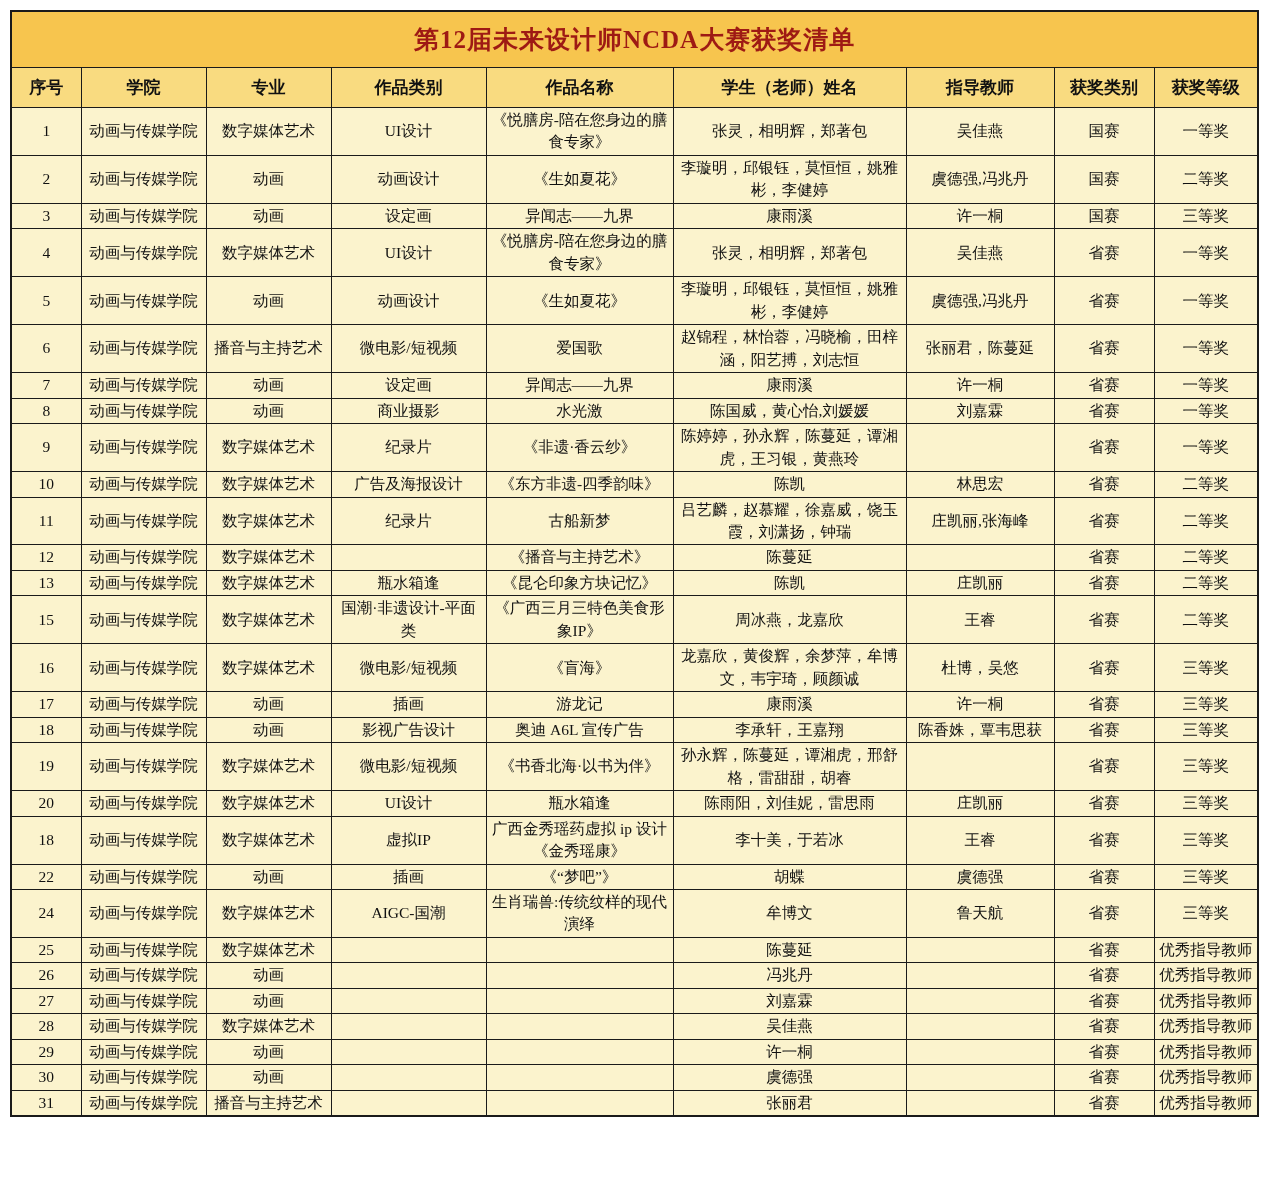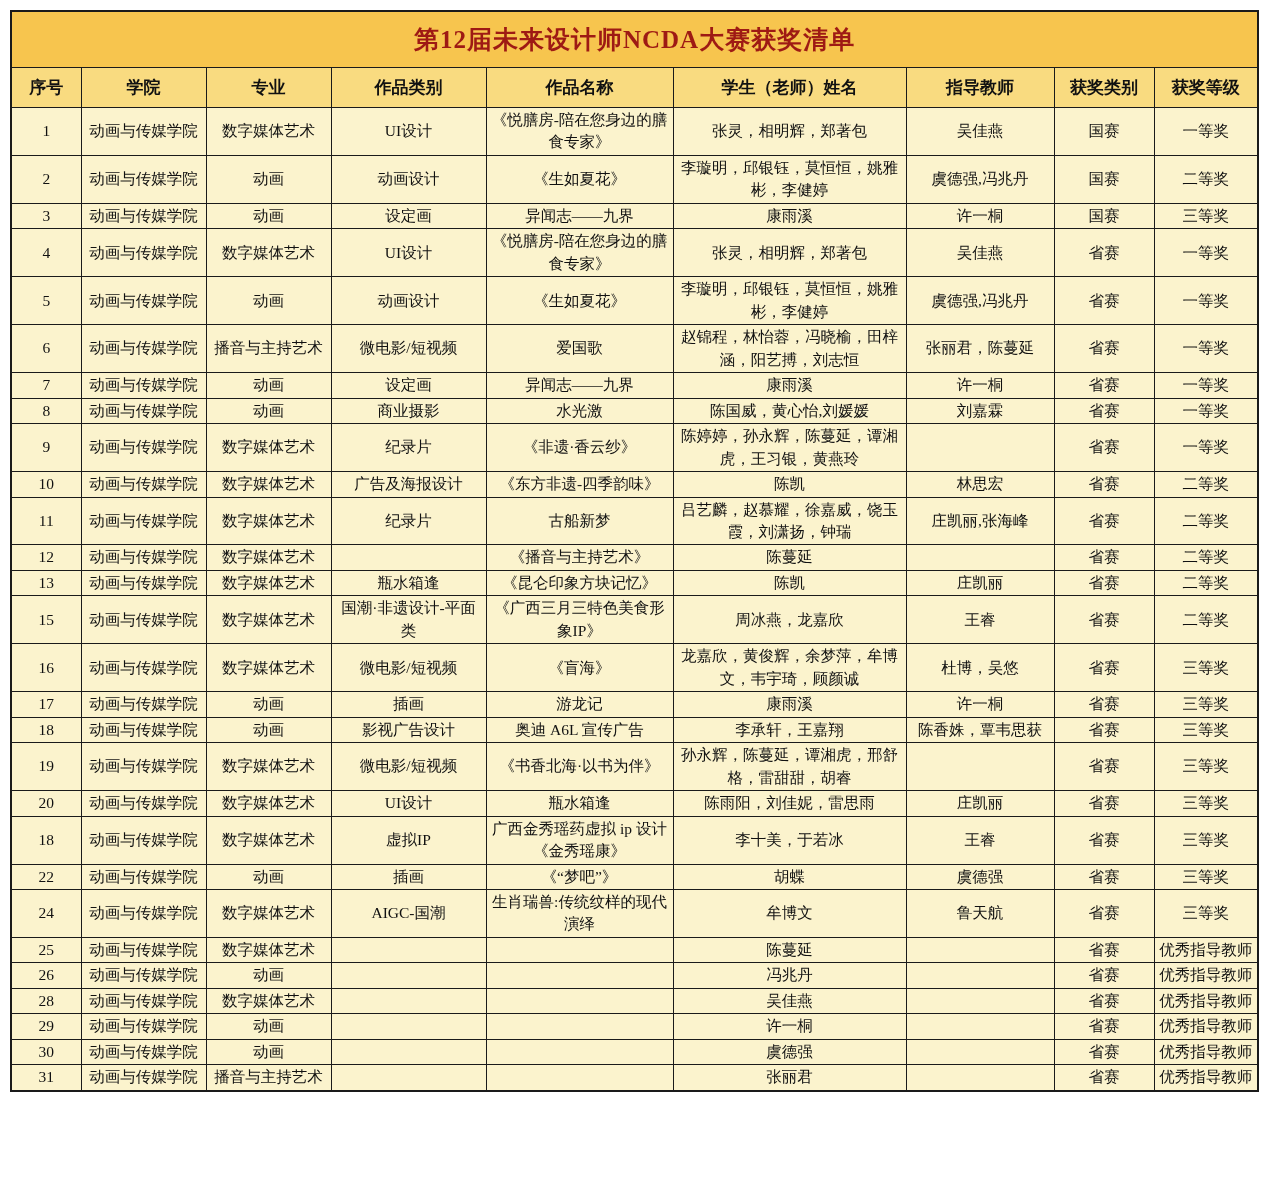--- a/index.html
+++ b/index.html
@@ -344,20 +344,31 @@
           <td>动画与传媒学院</td>
           <td>动画</td>
           <td></td>
           <td></td>
           <td>冯兆丹</td>
           <td></td>
           <td>省赛</td>
           <td>优秀指导教师</td>
         </tr>
         <tr>
+          <td>27</td>
+          <td>动画与传媒学院</td>
+          <td>动画</td>
+          <td></td>
+          <td></td>
+          <td>刘嘉霖</td>
+          <td></td>
+          <td>省赛</td>
+          <td>优秀指导教师</td>
+        </tr>
+        <tr>
           <td>28</td>
           <td>动画与传媒学院</td>
           <td>数字媒体艺术</td>
           <td></td>
           <td></td>
           <td>吴佳燕</td>
           <td></td>
           <td>省赛</td>
           <td>优秀指导教师</td>
         </tr>

